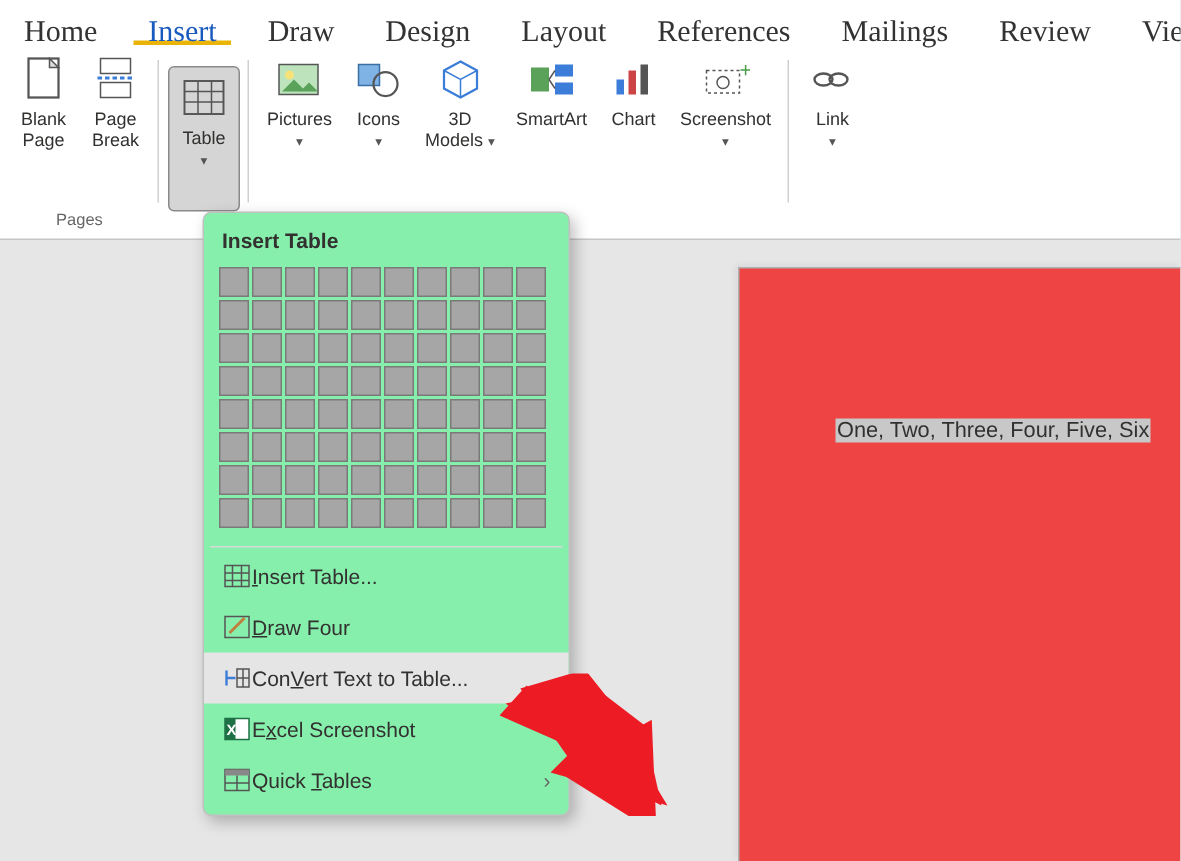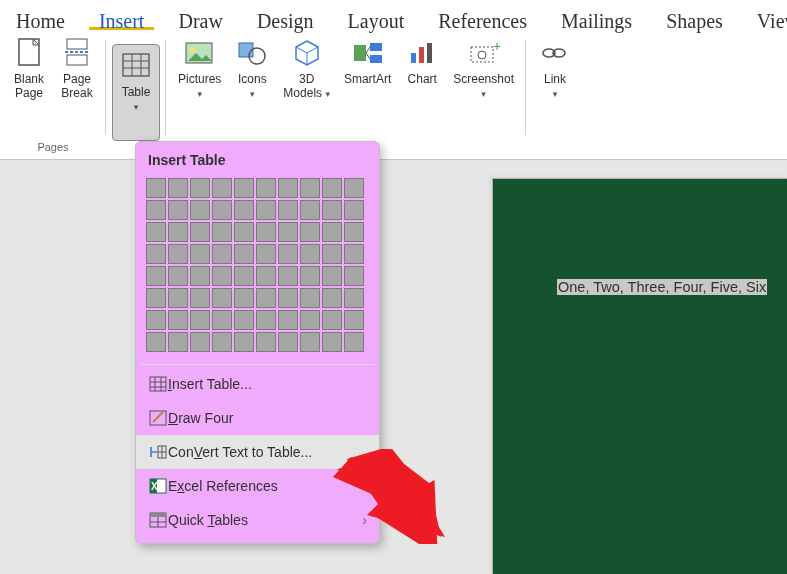--- a/index.html
+++ b/index.html
@@ -101,21 +101,21 @@
     font-size: 9px;
     color: #555;
     display: inline-block;
   }
   
   .dropdown {
     position: absolute;
     top: 141px;
     left: 135px;
     width: 245px;
-    background: #f0abfc;
+    background: #86efac;
     border: 1px solid #c0c0c0;
     border-radius: 6px;
     box-shadow: 3px 4px 10px rgba(0,0,0,0.25);
     padding-bottom: 6px;
     z-index: 10;
   }
   .dd-title {
     font-weight: 600;
     padding: 10px 12px 8px 12px;
     font-size: 14px;
@@ -145,21 +145,21 @@
   .dd-icon { width: 20px; height: 18px; display:flex; align-items:center; justify-content:center; }
   .dd-arrow { margin-left: auto; color:#666; font-size:14px;}
   u.ak { text-decoration: underline; }
   
   .doc-area {
     position: absolute;
     left: 492px;
     top: 178px;
     right: 0;
     bottom: 0;
-    background: #14532d;
+    background: #ef4444;
     border-left: 1px solid #b0b0b0;
     border-top: 1px solid #b0b0b0;
     box-shadow: -2px -2px 4px rgba(0,0,0,0.05);
   }
   .selected-text {
     position: absolute;
     top: 100px;
     left: 64px;
     font-family: Arial, sans-serif;
     font-size: 14.5px;
@@ -179,21 +179,21 @@
 <body>
 
 <div class="tabs">
   <div class="tab">Home</div>
   <div class="tab active">Insert</div>
   <div class="tab">Draw</div>
   <div class="tab">Design</div>
   <div class="tab">Layout</div>
   <div class="tab">References</div>
   <div class="tab">Mailings</div>
-  <div class="tab">Shapes</div>
+  <div class="tab">Review</div>
   <div class="tab">View</div>
   <div class="tab">Help</div>
 </div>
 
 <div class="ribbon">
 
   <div class="group">
     <div class="group-items">
       <div class="btn">
         <div class="btn-icon">
@@ -455,21 +455,21 @@
     <span><span>Con</span><u class="ak">V</u><span>ert Text to Table...</span></span>
   </div>
   <div class="dd-item">
     <span class="dd-icon">
         <svg width="18" height="16">
           <rect x="1" y="1" width="16" height="14" fill="#fff" stroke="#1e7145"></rect>
           <rect x="1" y="1" width="7" height="14" fill="#1e7145"></rect>
           <text x="2" y="12" font-size="10" fill="#fff" font-weight="bold">X</text>
         </svg>
       </span>
-    <span><span>E</span><u class="ak">x</u><span>cel References</span></span>
+    <span><span>E</span><u class="ak">x</u><span>cel Screenshot</span></span>
   </div>
   <div class="dd-item">
     <span class="dd-icon">
         <svg width="18" height="16">
           <rect x="1" y="1" width="16" height="14" fill="none" stroke="#555"></rect>
           <rect x="1" y="1" width="16" height="4" fill="#888"></rect>
           <line x1="1" y1="10" x2="17" y2="10" stroke="#555"></line>
           <line x1="9" y1="5" x2="9" y2="15" stroke="#555"></line>
         </svg>
       </span>

